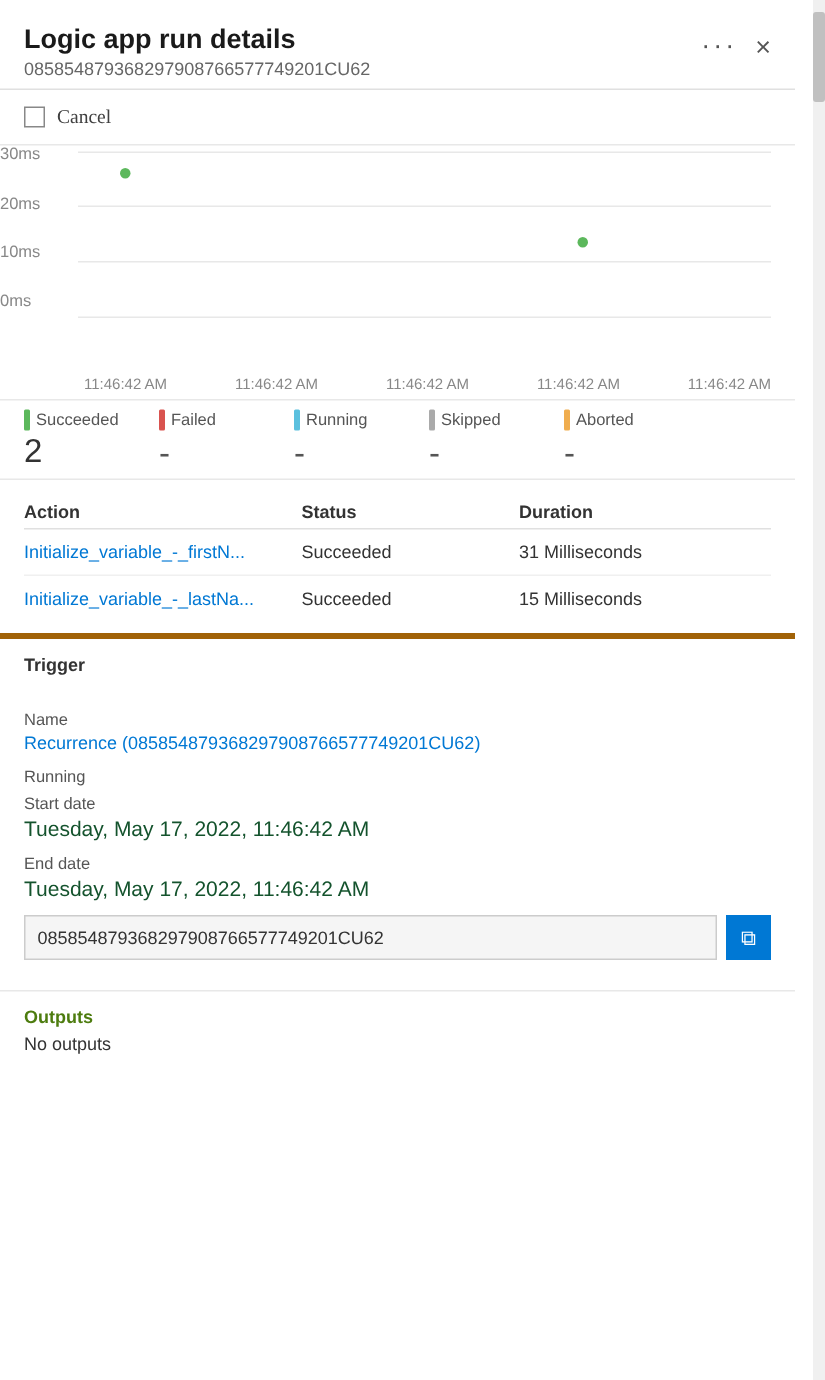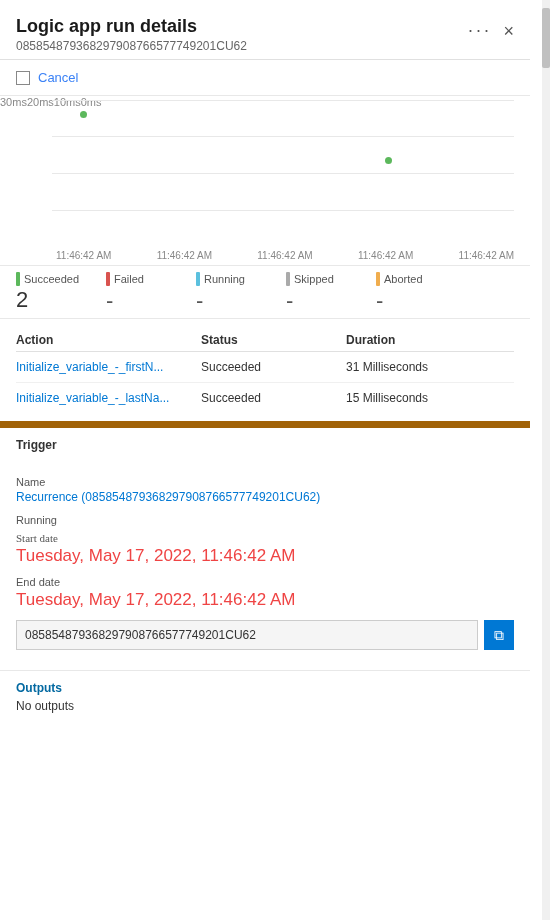--- a/index.html
+++ b/index.html
@@ -65,35 +65,36 @@
       gap: 8px;
     }
     .cancel-checkbox {
       width: 14px;
       height: 14px;
       border: 1px solid #888;
       display: inline-block;
     }
     .cancel-label {
       font-size: 13px;
-      color: #3b82f6;
+      color: #404040;
+      font-family: Liberation Serif, serif;
     }
     .chart-area {
       padding: 8px 24px 0 16px;
       position: relative;
       height: 170px;
       border-bottom: 1px solid #e8e8e8;
     }
     .y-labels {
       position: absolute;
       left: 0;
       top: 0;
       height: 110px;
       display: flex;
-      flex-direction: row;
+      flex-direction: column;
       justify-content: space-between;
       font-size: 11px;
       color: #888;
     }
     .chart-dot {
       position: absolute;
       width: 7px;
       height: 7px;
       border-radius: 50%;
       background: #5cb85c;
@@ -129,21 +130,21 @@
       font-weight: 400;
       color: #333;
       line-height: 1.1;
     }
     .stat-dash {
       font-size: 22px;
       color: #555;
     }
     .table-section {
       padding: 8px 16px 8px 16px;
-      border-bottom: 7px solid #a16207;
+      border-bottom: 4px solid #a16207;
     }
     .table-header-row {
       display: flex;
       padding: 6px 0 4px 0;
       border-bottom: 1px solid #e0e0e0;
     }
     .table-col {
       font-size: 12px;
       font-weight: 600;
       color: #333;
@@ -191,22 +192,22 @@
       color: #555;
       margin-bottom: 2px;
     }
     .field-value {
       font-size: 12px;
       color: #0078d4;
       margin-bottom: 10px;
       word-break: break-all;
     }
     .field-value-plain {
-      font-size: 17px;
-      color: #ef4444;
+      font-size: 14px;
+      color: #14532d;
       margin-bottom: 10px;
     }
     .correlation-row {
       display: flex;
       align-items: center;
       gap: 6px;
       margin-bottom: 10px;
     }
     .correlation-input {
       flex: 1;
@@ -232,21 +233,21 @@
     .copy-icon {
       color: #fff;
       font-size: 14px;
     }
     .outputs-section {
       padding: 10px 16px;
     }
     .outputs-label {
       font-size: 12px;
       font-weight: 600;
-      color: #0369a1;
+      color: #4d7c0f;
       margin-bottom: 4px;
     }
     .no-outputs {
       font-size: 12px;
       color: #333;
     }
     .scrollbar-track {
       position: absolute;
       right: 0;
       top: 0;
@@ -375,21 +376,21 @@
     </div>
 
     <div class="trigger-section">
       <div class="section-title">Trigger</div>
 
       <div class="field-label">Name</div>
       <div class="field-value">Recurrence (085854879368297908766577749201CU62)</div>
 
       <div class="field-label">Running</div>
 
-      <div class="field-label" style="margin-top:6px;font-family:Liberation Serif, serif;">Start date</div>
+      <div class="field-label" style="margin-top:6px;">Start date</div>
       <div class="field-value-plain">Tuesday, May 17, 2022, 11:46:42 AM</div>
 
       <div class="field-label">End date</div>
       <div class="field-value-plain">Tuesday, May 17, 2022, 11:46:42 AM</div>
 
       <div class="correlation-row">
         <input type="text" class="correlation-input" readonly="" value="085854879368297908766577749201CU62" style="">
         <button class="copy-btn">
           <span class="copy-icon">⧉</span>
         </button>

